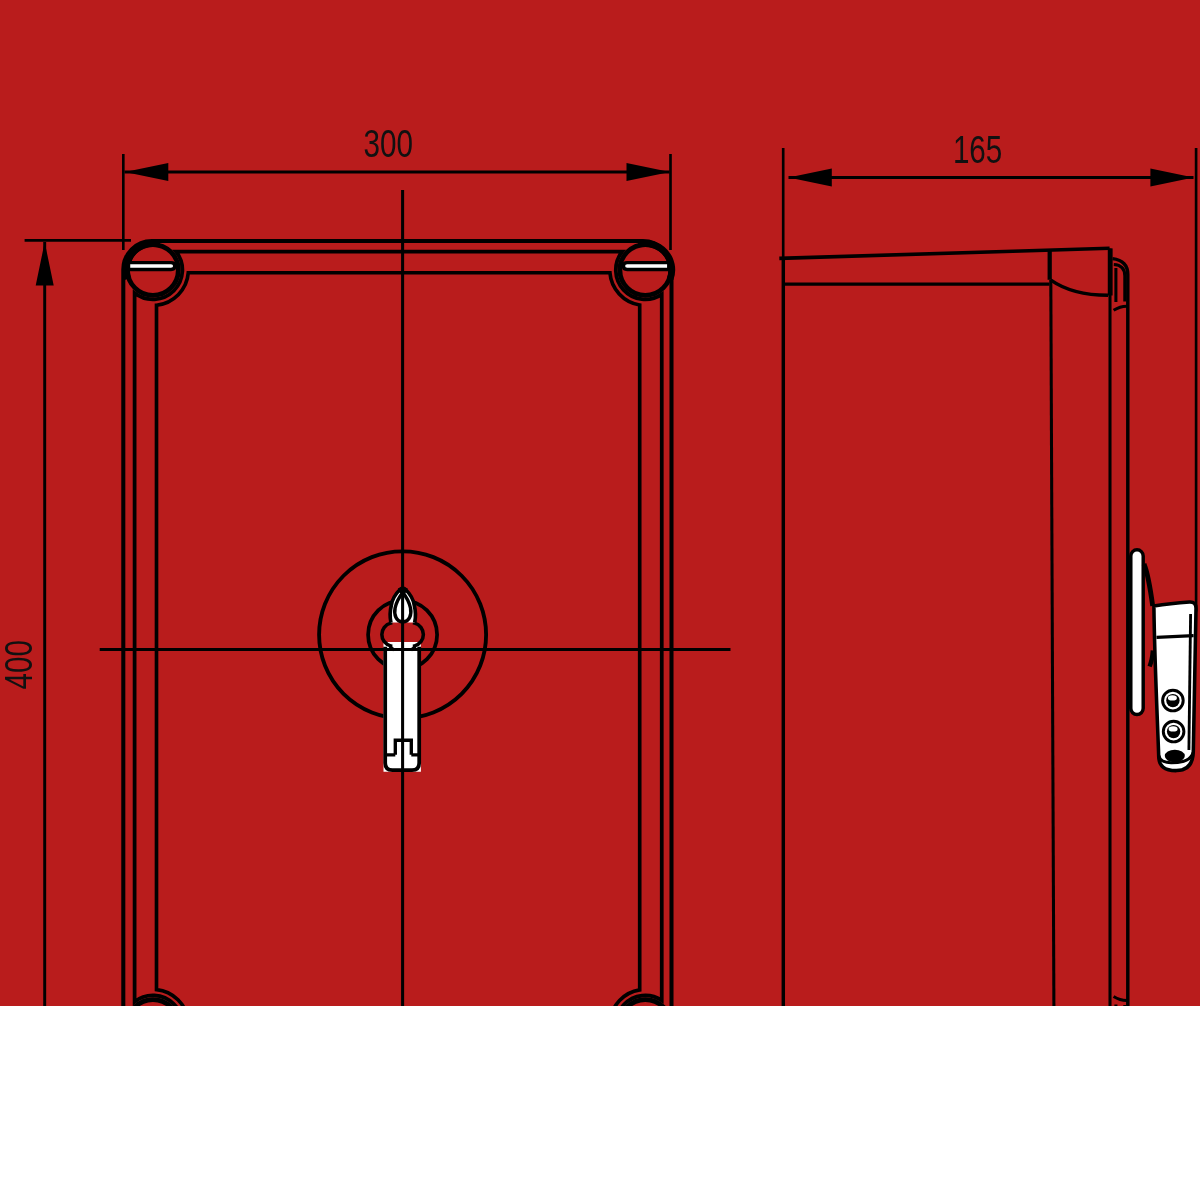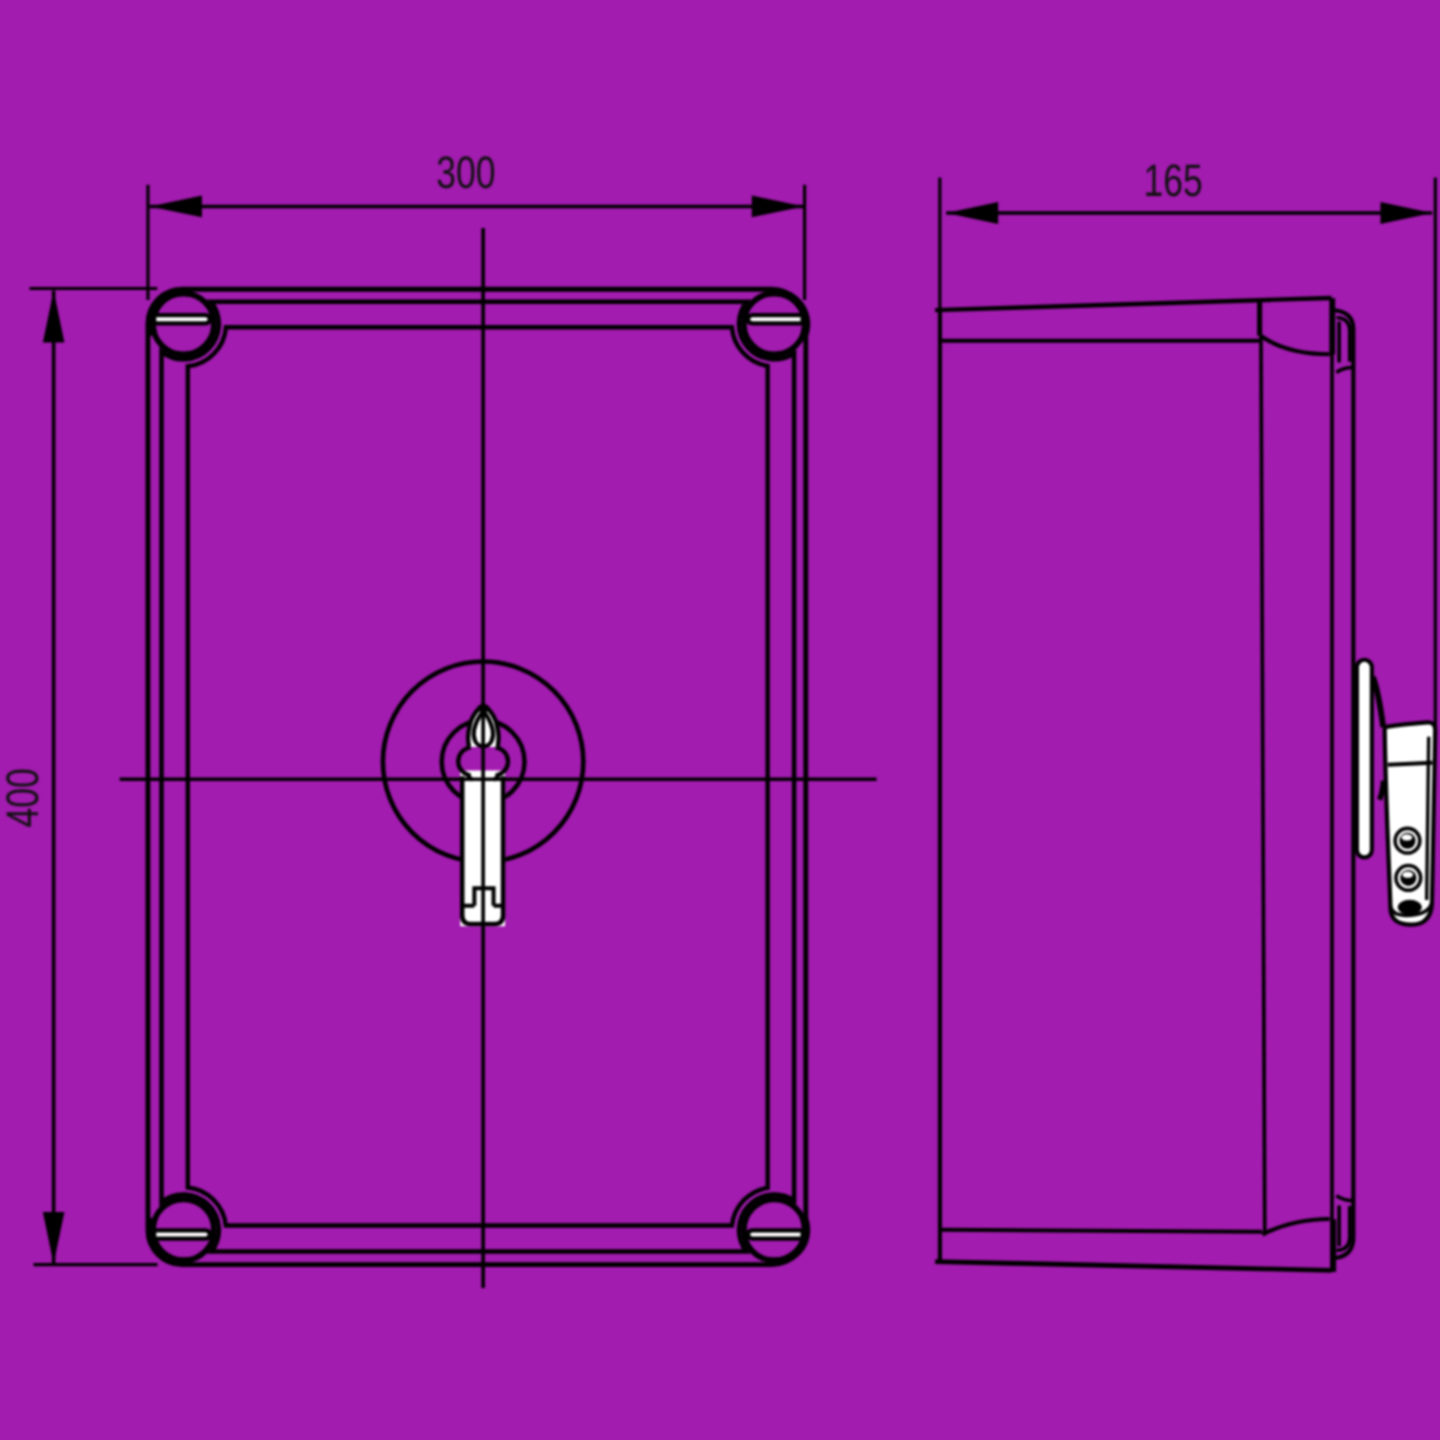--- a/index.html
+++ b/index.html
@@ -1,16 +1,16 @@
 <!DOCTYPE html>
 <html><head>
 <meta charset="utf-8">
 <style>
   html,body{margin:0;padding:0;background:#fff;}
-  #page{position:relative;width:1200px;height:1200px;background:#a21caf;overflow:hidden;}
+  #page{position:relative;width:1200px;height:1006px;background:#b91c1c;overflow:hidden;}
   svg{position:absolute;left:0;top:0;filter:blur(0.75px);}
   text{font-family:"Liberation Sans",sans-serif;fill:#111;}
 </style>
 </head>
 <body>
 <div id="page">
 <svg width="1200" height="1200" viewBox="0 0 1200 1200">
   <g fill="none" stroke="#000" stroke-linecap="butt">
 
   <rect x="123.3" y="241" width="548.2" height="812.8" rx="28.5" ry="28.5" stroke-width="4.05"></rect>

